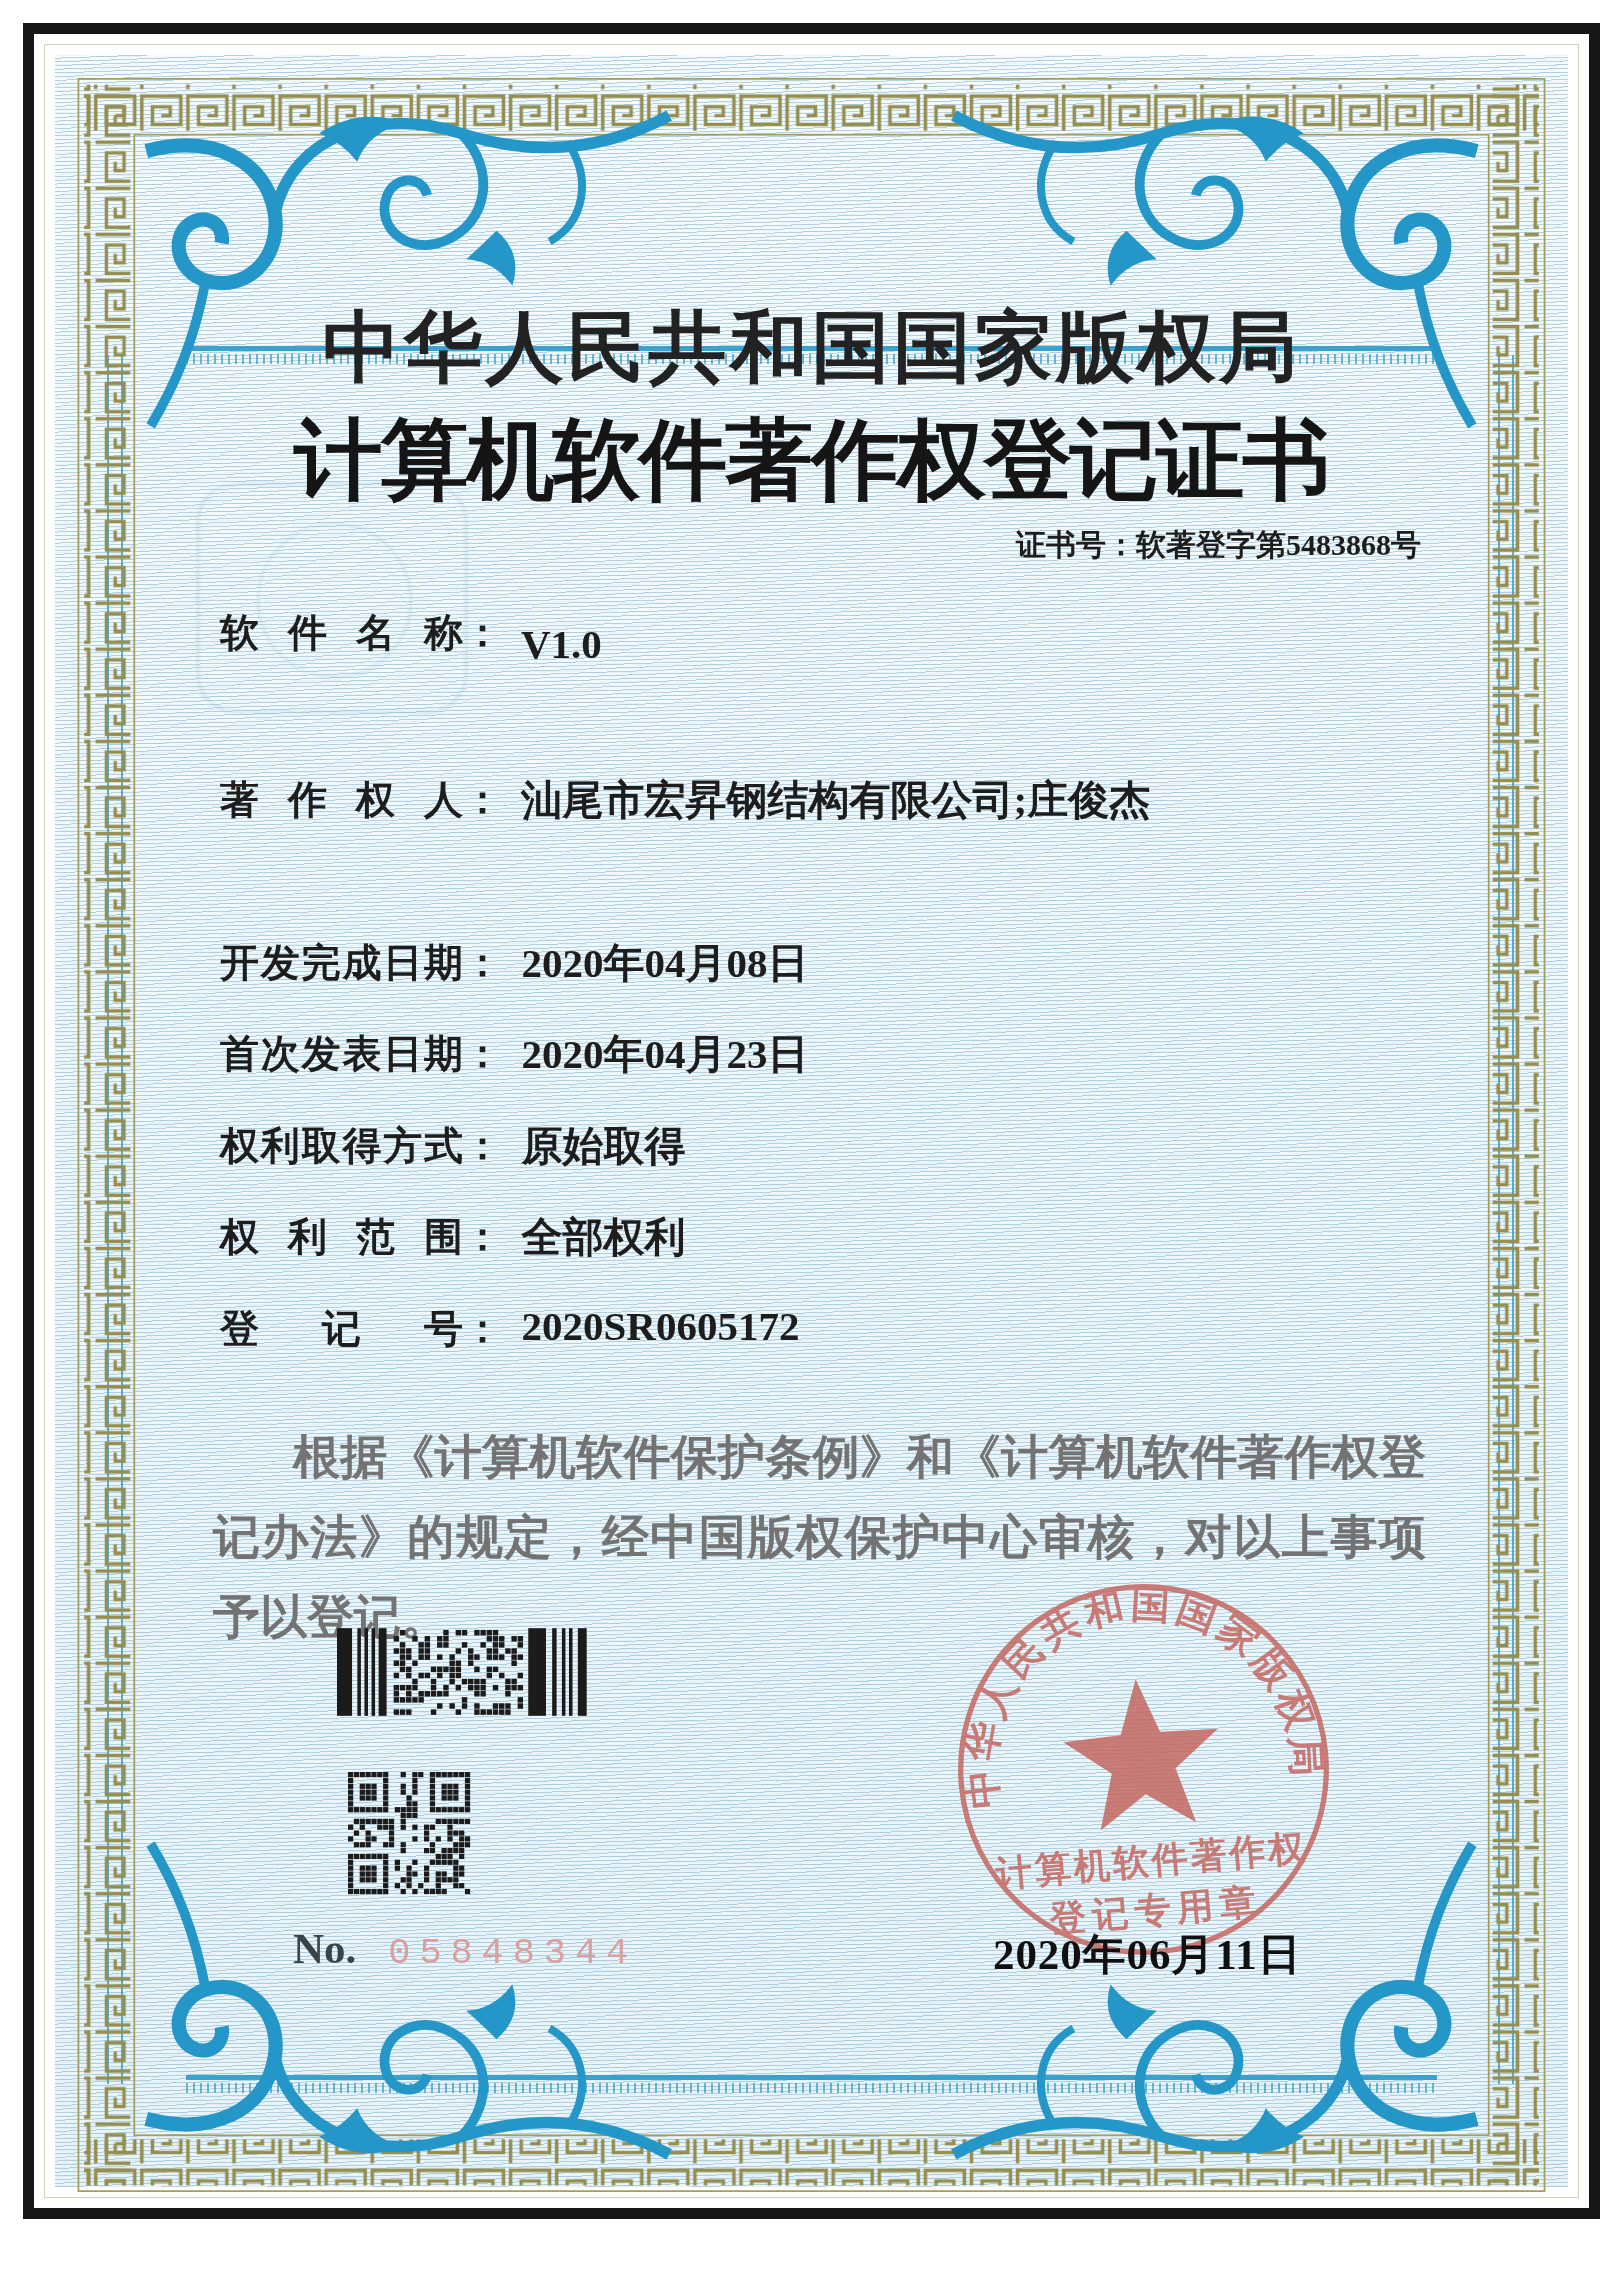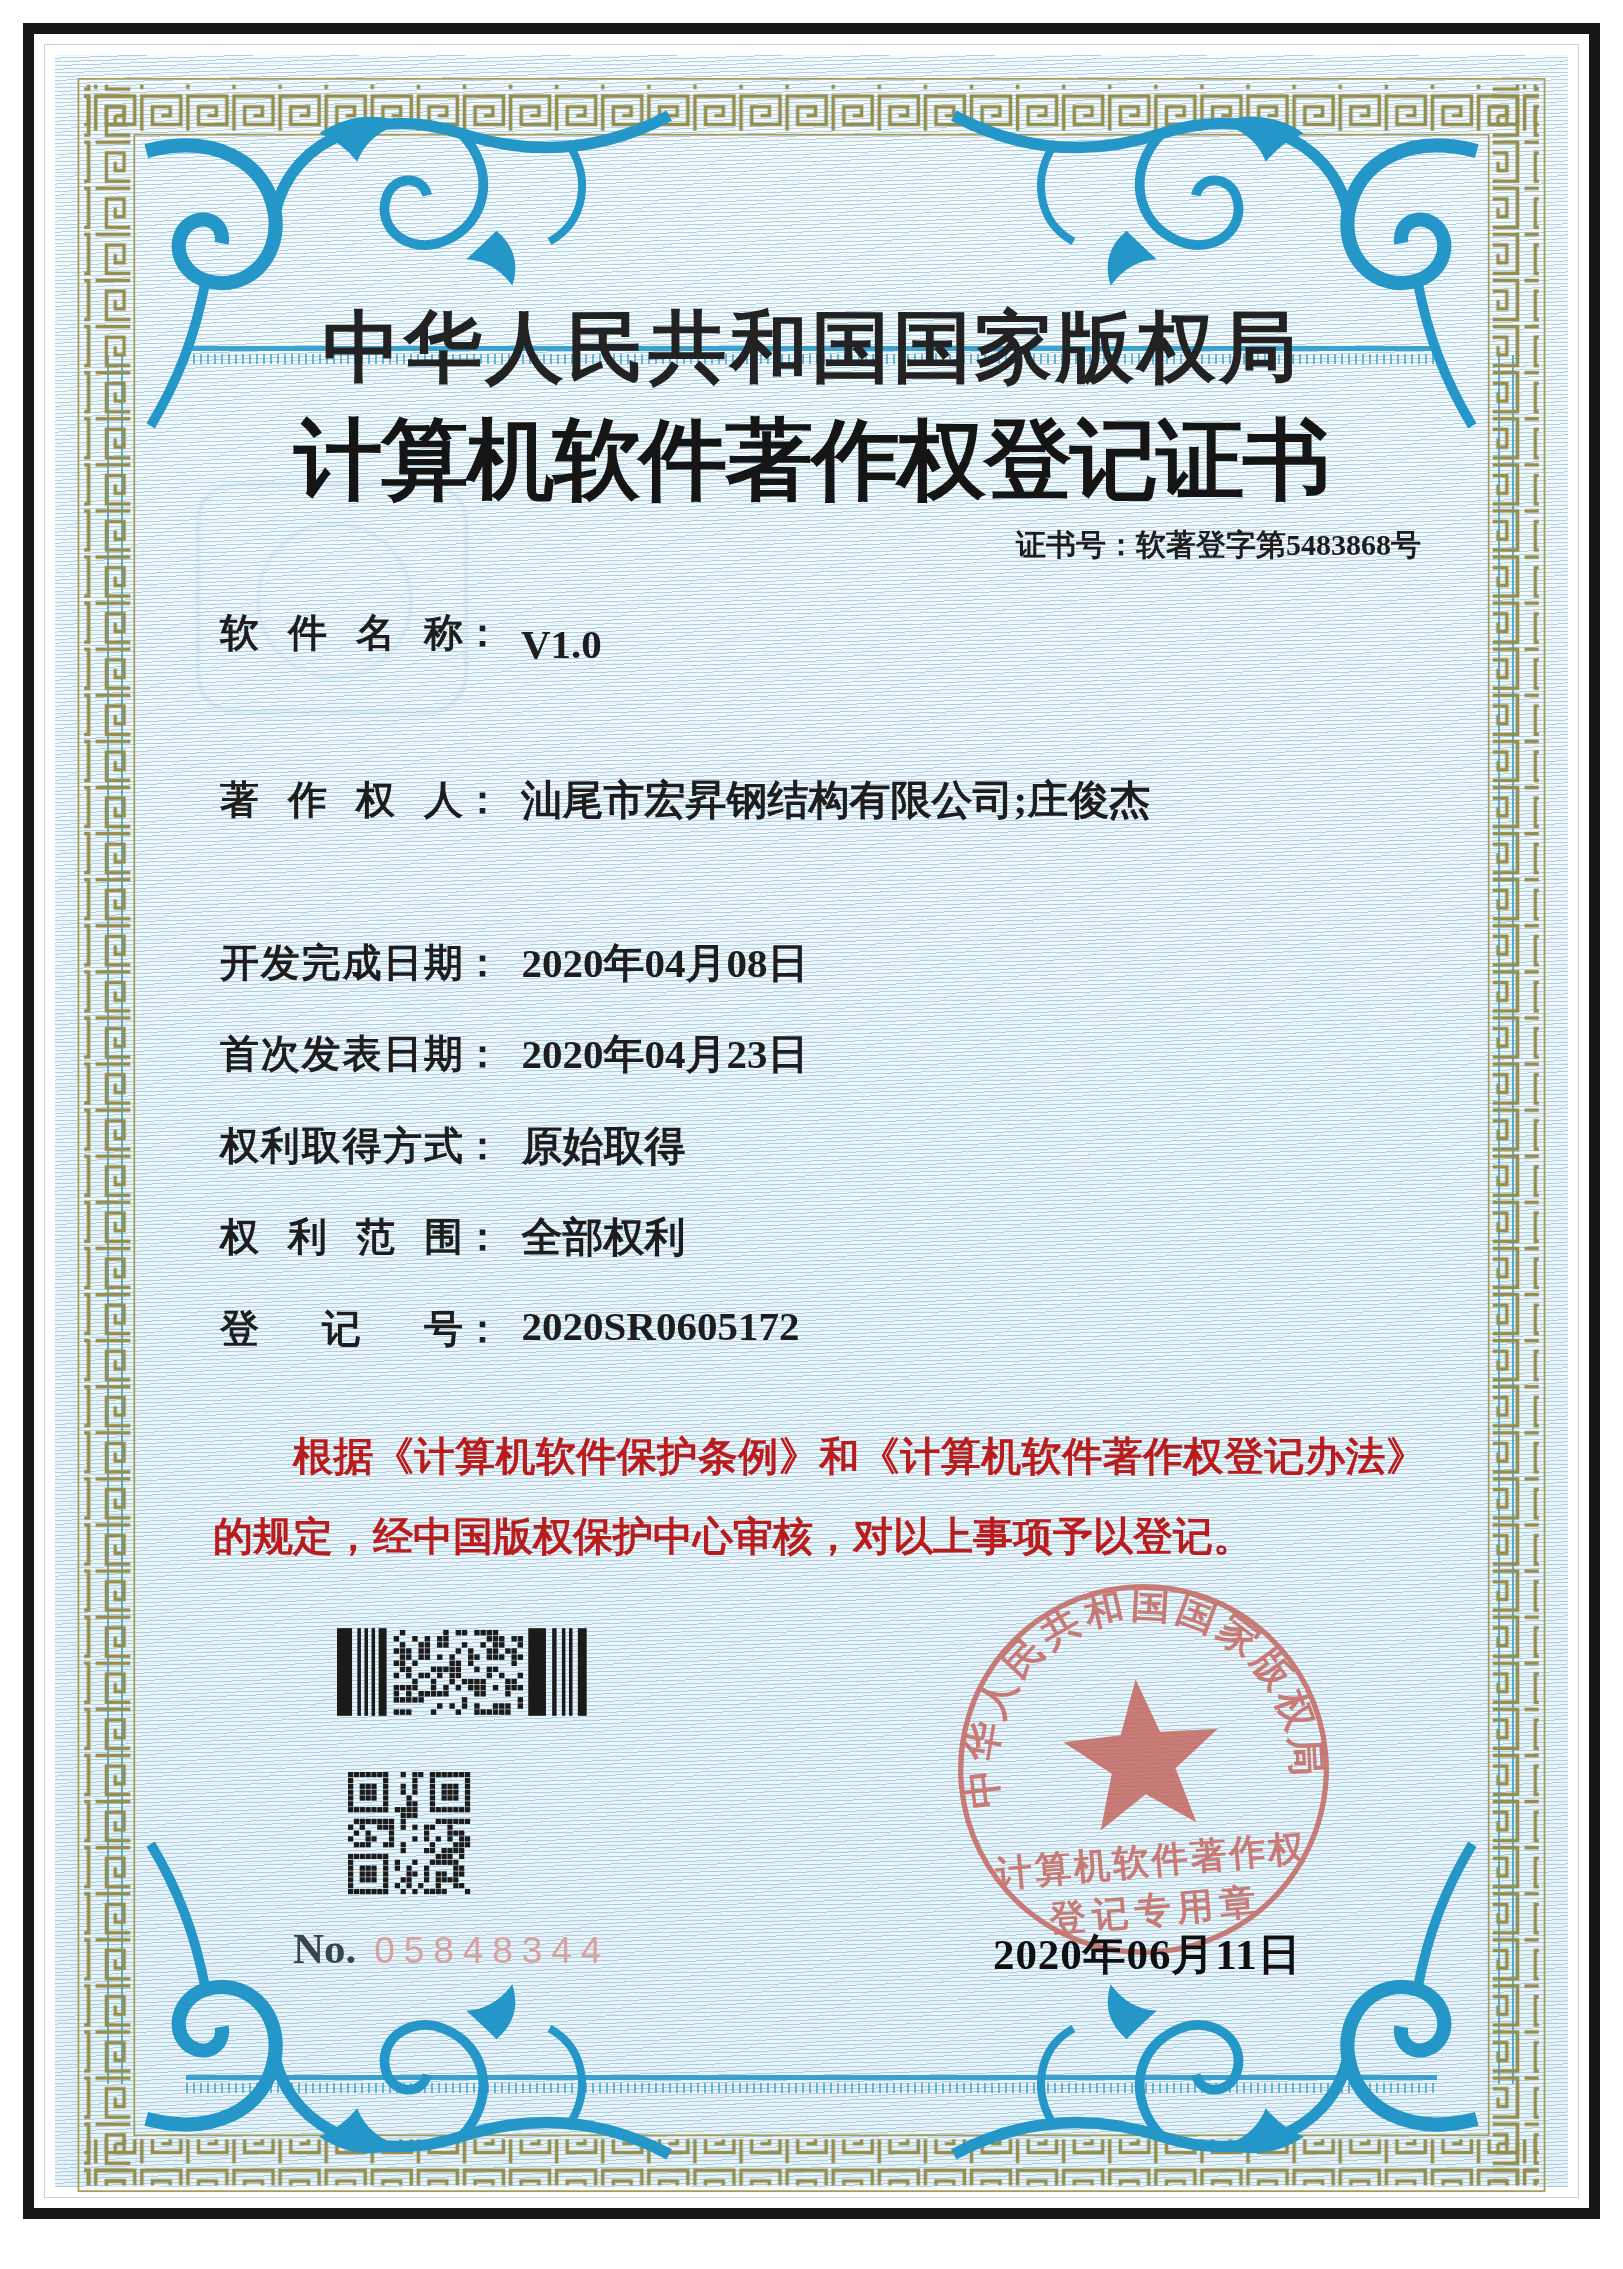--- a/index.html
+++ b/index.html
@@ -35,28 +35,28 @@
      font-size:78px;font-weight:700;letter-spacing:3.5px;color:#222;}
   .doc-title{position:absolute;left:0;top:401px;width:100%;text-align:center;
      font-size:88px;font-weight:900;letter-spacing:-1.8px;color:#151515;}
   .cert-no{position:absolute;left:1016px;top:525px;font-size:30px;font-weight:700;white-space:nowrap;}
   .cert-no .lbl{}
   .row{position:absolute;left:220px;display:flex;align-items:flex-start;white-space:nowrap;}
   .row .label{width:282px;font-size:39px;font-weight:700;flex:none;}
   .row .value{margin-left:19.5px;font-size:41px;font-weight:700;}
   .r1{top:606px;} .r1b{top:620px;left:521px;font-size:41px;font-weight:700;position:absolute;}
   .r2{top:773px;} .r3{top:936px;} .r4{top:1027px;} .r5{top:1119px;} .r6{top:1210px;} .r7{top:1302px;}
-  .statement{position:absolute;left:213px;top:1417px;width:1213px;font-size:40px;font-weight:600;
-     line-height:80px;text-indent:80px;color:#b91c1c;text-align:justify;}
+  .statement{position:absolute;left:213px;top:1417px;width:1213px;font-size:47px;font-weight:600;
+     line-height:80px;text-indent:80px;color:#737373;text-align:justify;}
   .barcode{position:absolute;left:337px;top:1628px;width:255px;height:88px;}
   .qr-code{position:absolute;left:348px;top:1772px;width:124px;height:124px;}
   .serial{position:absolute;left:293px;top:1924px;white-space:nowrap;}
   .serial .no{font-size:43px;color:#39444a;font-weight:600;}
-  .serial .num{font-size:37px;color:#d9a0a0;letter-spacing:8.9px;margin-left:18px;
-     font-family:Liberation Sans, sans-serif;}
+  .serial .num{font-size:37px;color:#d9a0a0;letter-spacing:8.9px;margin-left:32px;
+     font-family:Liberation Mono, monospace;}
   .seal{position:absolute;left:935px;top:1561px;width:417px;height:417px;z-index:3;}
   .issue-date{position:absolute;left:993px;top:1926px;font-size:43px;font-weight:700;
      letter-spacing:0.9px;color:#101010;z-index:4;white-space:nowrap;}
 </style>
 </head>
 <body>
 
 <div class="page">
   <div class="paper"></div>
   <div class="outer-frame"></div>

